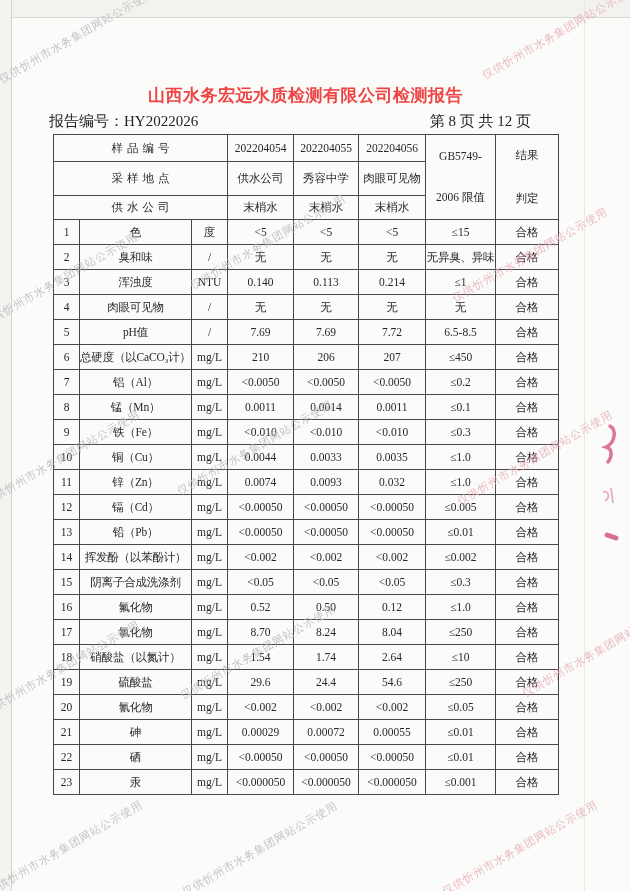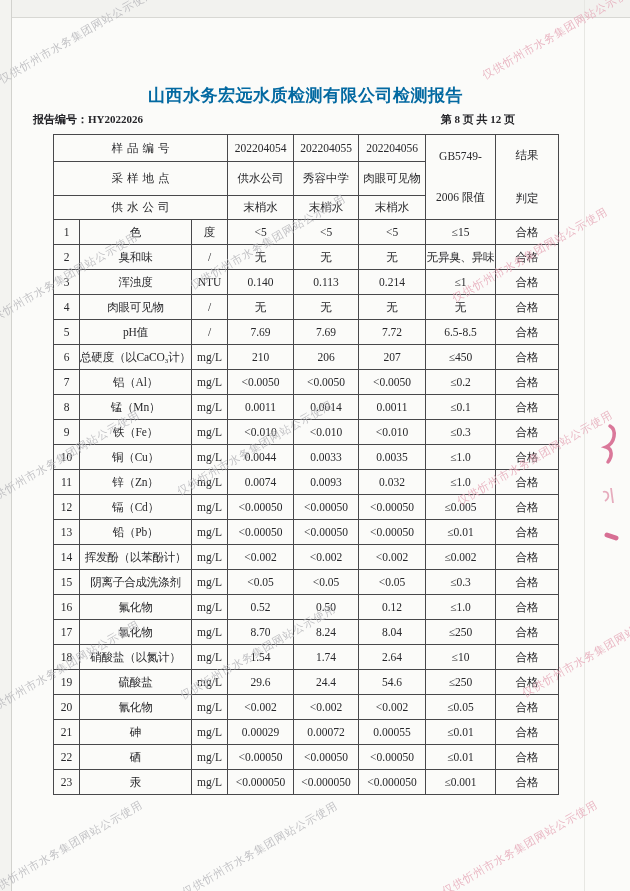--- a/index.html
+++ b/index.html
@@ -3,22 +3,22 @@
 <meta charset="utf-8">
 <style>
   html,body{margin:0;padding:0;}
   body{width:630px;height:891px;background:#f1f1ee;font-family:"Liberation Serif","DejaVu Serif",serif;}
   .page{position:absolute;left:0;top:0;width:630px;height:891px;overflow:hidden;background:#fbfbf9;}
   
   .scan-top-strip{position:absolute;left:0;top:0;width:630px;height:17px;background:#f2f2ef;border-bottom:1px solid #d8d8d4;}
   .scan-left-strip{position:absolute;left:0;top:0;width:11px;height:891px;background:#f3f3f0;border-right:1px solid #d2d2ce;}
   .fold-line{position:absolute;left:584px;top:0;width:1px;height:891px;background:#e7e7e3;}
   
-  .title{position:absolute;top:84px;left:53px;width:505px;text-align:center;font-size:17px;font-weight:bold;color:#0369a1;letter-spacing:0.5px;}
-  .meta{position:absolute;top:112px;left:33px;width:482px;display:flex;justify-content:space-between;font-size:11px;font-weight:bold;color:#242428;}
+  .title{position:absolute;top:84px;left:53px;width:505px;text-align:center;font-size:17px;font-weight:bold;color:#ef4444;letter-spacing:0.5px;}
+  .meta{position:absolute;top:112px;left:49px;width:482px;display:flex;justify-content:space-between;font-size:15px;font-weight:normal;color:#242428;}
   
   table.report{position:absolute;top:134px;left:53px;width:505px;border-collapse:collapse;table-layout:fixed;color:#28282b;}
   table.report td{border:1px solid #48484b;text-align:center;vertical-align:middle;font-size:11.5px;padding:0;overflow:hidden;white-space:nowrap;}
   tr.h1{height:27px;} tr.h2{height:34px;} tr.h3{height:24px;}
   tbody.rows tr{height:25px;}
   .hlabel{letter-spacing:4px;text-indent:4px;}
   .hnum{font-size:12px;}
   .wrap{white-space:normal;padding:0 9px;line-height:1.25;}
   .twoline div+div{margin-top:28px;}
   .twoline{font-size:12px;}

